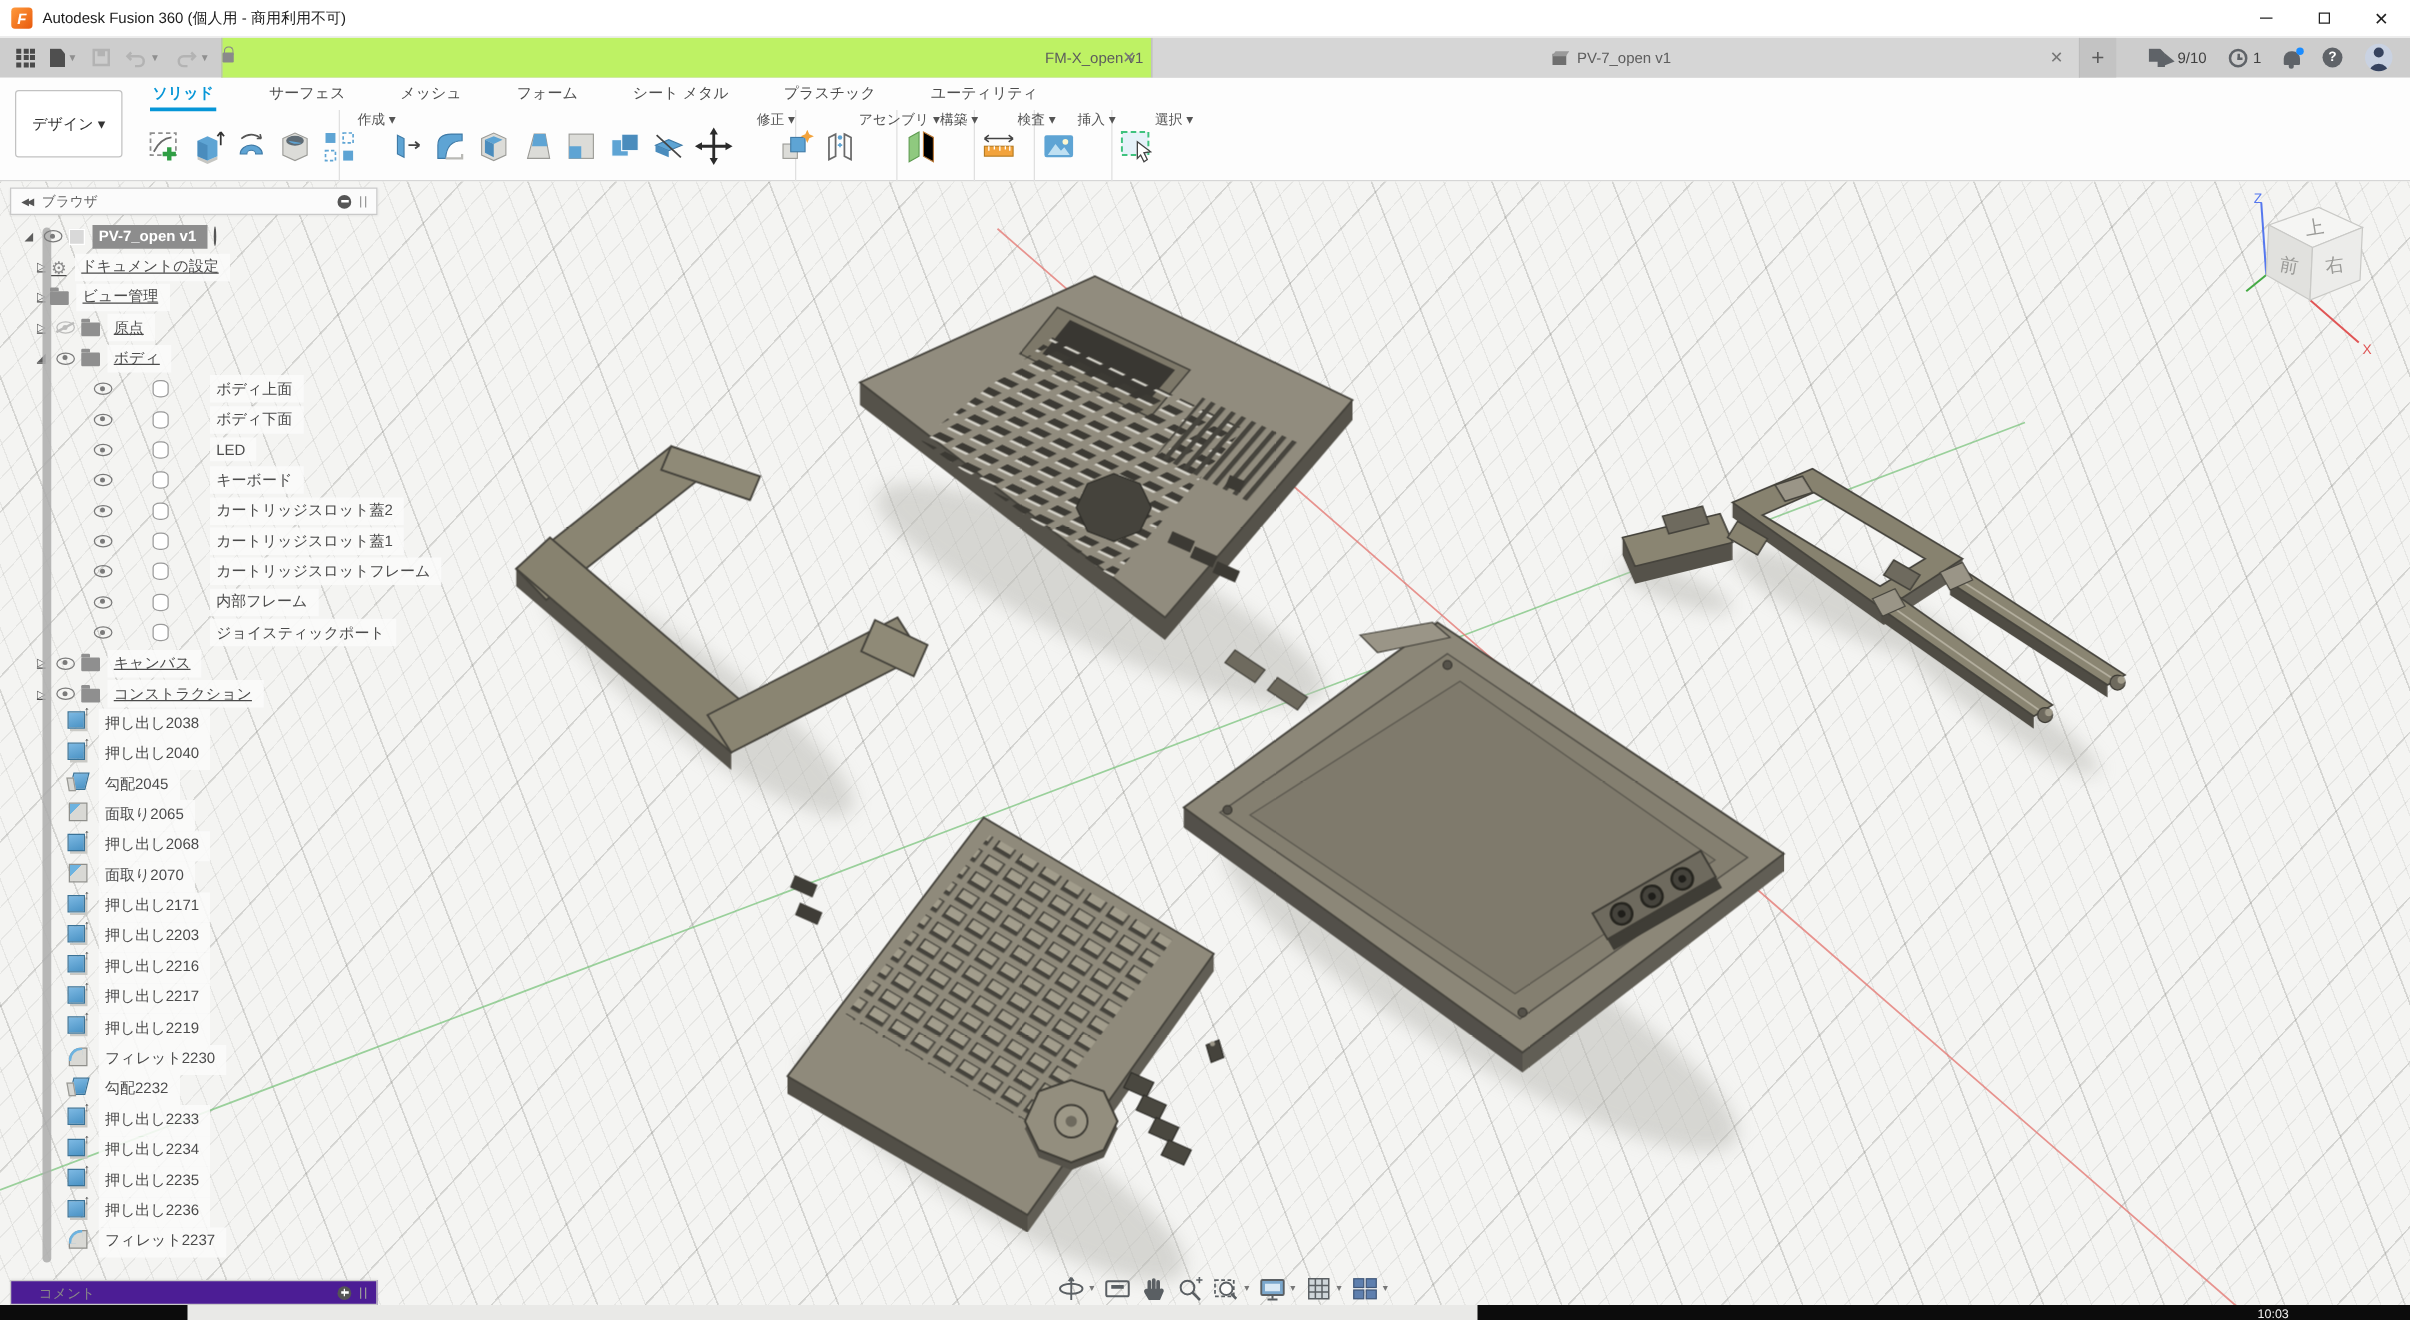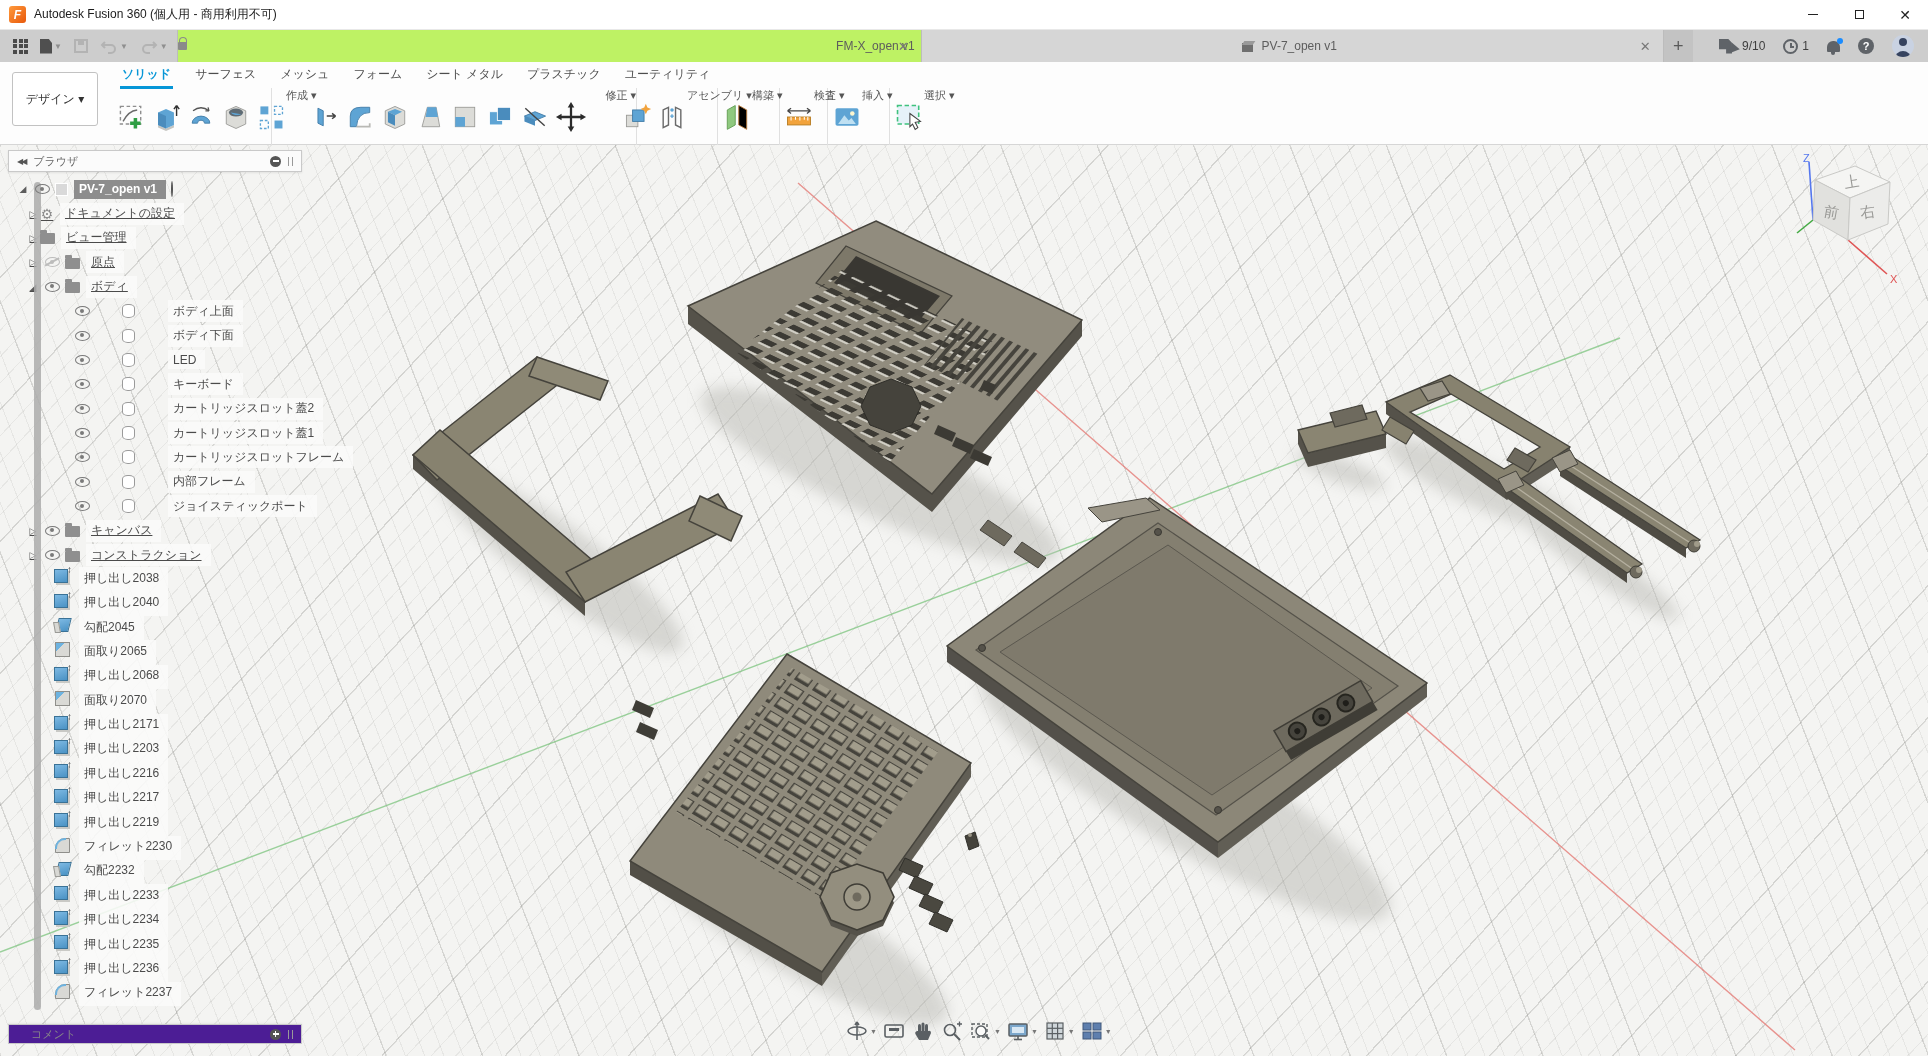--- a/index.html
+++ b/index.html
@@ -63,21 +63,21 @@
   .avatar { width:22px; height:22px; border-radius:50%; background:#c9d2e2; position:relative; overflow:hidden; }
   .avatar::before { content:""; position:absolute; top:3px; left:7px; width:8px; height:8px; background:#36435f; border-radius:50%; }
   .avatar::after { content:""; position:absolute; bottom:-4px; left:3px; width:16px; height:10px; background:#36435f; border-radius:8px 8px 0 0; }
 
   
   .ribbon { position:absolute; top:62px; left:0; right:0; height:83px; background:#fdfdfd;
             border-bottom:1px solid #d6d6d6; z-index:58; }
   .design-menu { position:absolute; left:12px; top:10px; width:86px; height:54px; background:#fff;
                  border:1px solid #c2c2c2; border-radius:3px; display:flex; align-items:center;
                  justify-content:center; font-size:12px; color:#333; }
-  .ribbon-tabs { position:absolute; left:120px; top:0; height:24px; display:flex; gap:20px; align-items:center; }
+  .ribbon-tabs { position:absolute; left:120px; top:0; height:24px; display:flex; gap:40px; align-items:center; }
   .rtab { font-size:12px; color:#4d4d4d; padding:3px 2px; position:relative; white-space:nowrap; }
   .rtab.active { color:#0696d7; font-weight:bold; }
   .rtab.active::after { content:""; position:absolute; left:0; right:0; bottom:-3px; height:3px; background:#0696d7; }
   .rgroup { position:absolute; top:26px; height:57px; border-right:1px solid #e0e0e0; display:flex;
             flex-direction:row; }
   .rgroup:last-child { border-right:none; }
   .rg-icons { flex:1; display:flex; align-items:center; justify-content:center; gap:5px; }
   .rg-label { height:17px; text-align:center; font-size:11px; color:#555; white-space:nowrap; }
   .ticon { display:flex; align-items:center; justify-content:center; }
 
@@ -870,14 +870,18 @@
       <line x1="18" y1="70" x2="2" y2="83" stroke="#44aa44" stroke-width="1.6"></line>
       <polygon points="20,30 60,16 95,32 55,48" fill="#f5f5f3" stroke="#c9c9c6"></polygon>
       <polygon points="20,30 55,48 53,90 18,70" fill="#e1e1de" stroke="#c9c9c6"></polygon>
       <polygon points="55,48 95,32 93,74 53,90" fill="#ececea" stroke="#c9c9c6"></polygon>
       <text x="50" y="38" font-size="15" fill="#9a9a97" transform="rotate(-9 50 38)">上</text>
       <text x="28" y="66" font-size="15" fill="#9a9a97" transform="rotate(10 28 66)">前</text>
       <text x="66" y="68" font-size="15" fill="#9a9a97" transform="rotate(-8 66 68)">右</text>
     </svg>
   </div>
 
+  <div class="taskbar">
+    <div class="task-seg"></div>
+    <span class="task-clock">10:03</span>
+  </div>
 
 </div>
 
 </body></html>

